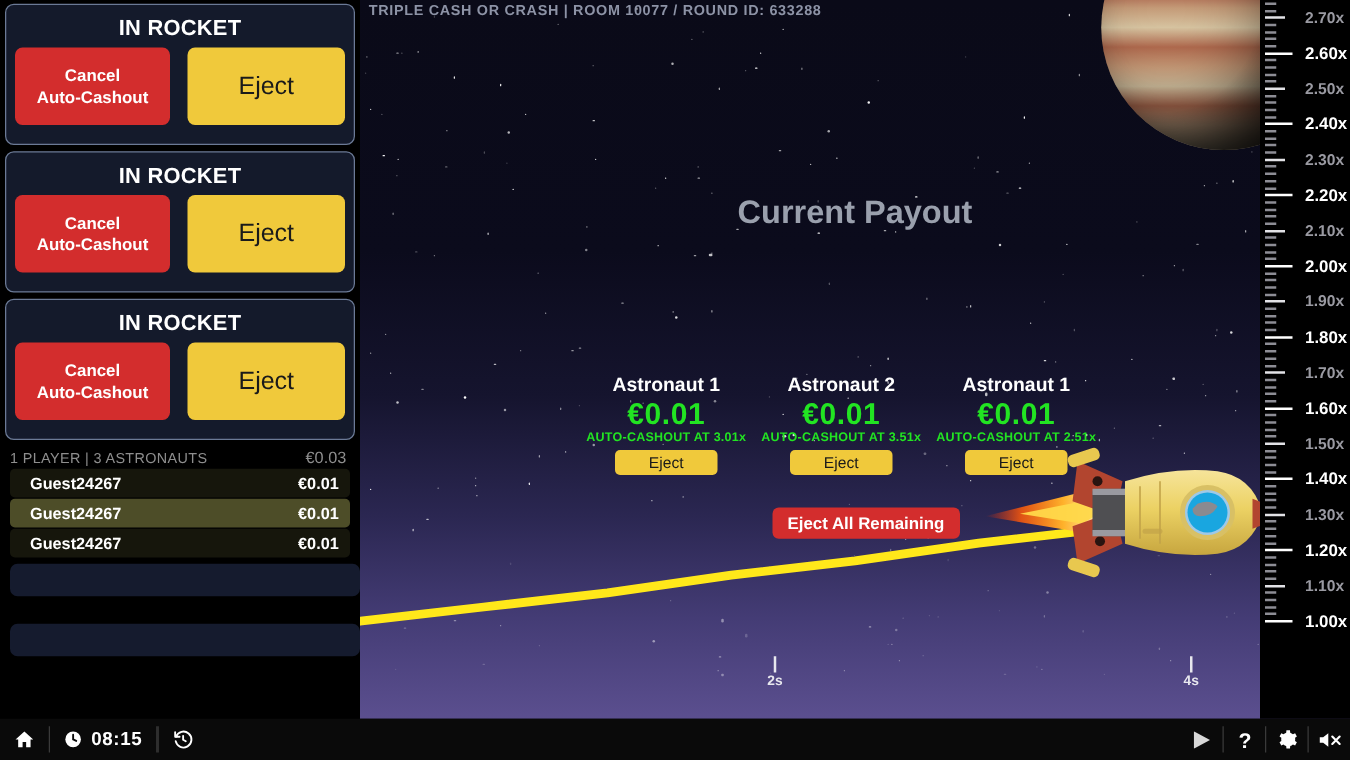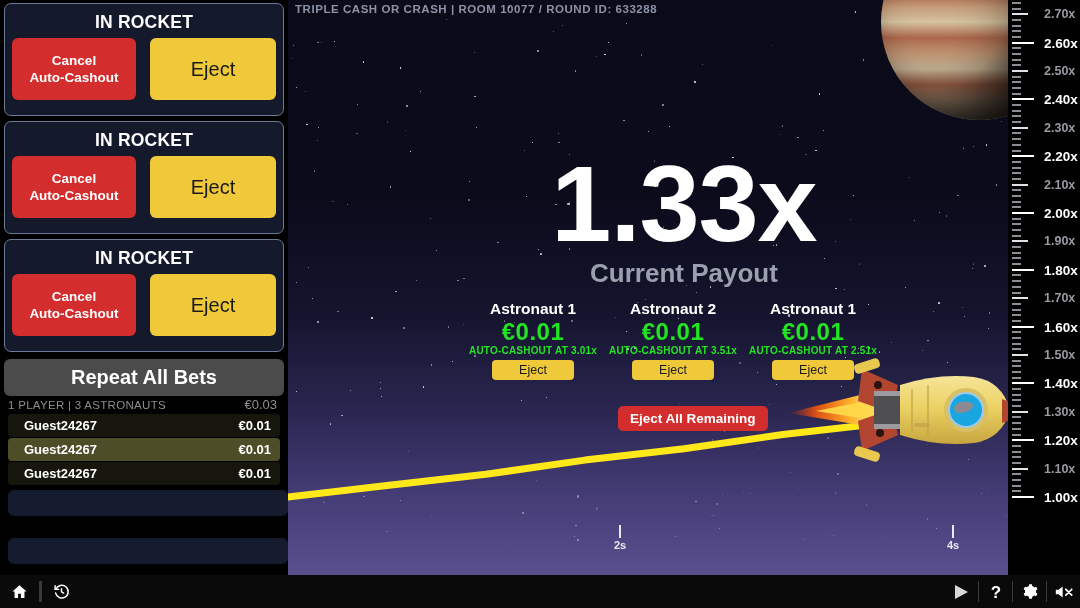--- a/index.html
+++ b/index.html
@@ -209,21 +209,20 @@
     </div>
 
     <div class="bet-panel">
       <div class="bet-status">IN ROCKET</div>
       <div class="bet-btn-row">
         <button class="btn-cancel">Cancel<br>Auto-Cashout</button>
         <button class="btn-eject-big">Eject</button>
       </div>
     </div>
 
-    <button id="repeat-all">Repeat All Bets</button>
 
 
     <div id="players-row">
       <span class="left">1 PLAYER | 3 ASTRONAUTS</span>
       <span class="right">€0.03</span>
     </div>
 
     <div class="bet-row">
       <span class="name">Guest24267</span>
       <span class="amt">€0.01</span>
@@ -557,21 +556,20 @@
       <circle cx="178" cy="55" r="20" fill="#9ec9e8"></circle>
       <circle cx="178" cy="55" r="16" fill="#19a6e0"></circle>
       <path d="M170 48 q10 -4 16 2 q-4 8 -14 8 q-6 0 -6 -6 z" fill="#8a8a90"></path>
       <circle cx="178" cy="55" r="20" fill="none" stroke="#d8c065" stroke-width="4"></circle>
 
       <path d="M124 34 L124 76 M140 30 L140 80" stroke="#c2a349" stroke-width="1.6" fill="none" opacity=".8"></path>
       <rect x="126" y="68" width="16" height="4" rx="2" fill="#c2a349" opacity=".7"></rect>
     </svg>
 
     <div id="multiplier-wrap">
-      <div id="multiplier">1.33x</div>
       <div id="payout-label">Current Payout</div>
     </div>
 
     <div id="astronauts">
       <div class="astro">
         <div class="astro-name">Astronaut 1</div>
         <div class="astro-amt">€0.01</div>
         <div class="astro-auto">AUTO-CASHOUT AT 3.01x</div>
         <button class="astro-eject">Eject</button>
       </div>
@@ -890,20 +888,29 @@
 
   <div id="bottombar">
     <div class="bb-item">
       <span class="bb-icon">
         <svg width="17" height="17" viewBox="0 0 24 24" fill="#fff">
             <path d="M12 3 L22 12 h-3 v9 h-5 v-6 h-4 v6 H5 v-9 H2 Z"></path>
           </svg>
       </span>
     </div>
     <div class="bb-sep"></div>
+    <div class="bb-item">
+      <span class="bb-icon">
+        <svg width="15" height="15" viewBox="0 0 24 24">
+            <circle cx="12" cy="12" r="10" fill="#fff"></circle>
+            <path d="M12 6 v6 l4 2" stroke="#0a0a0a" stroke-width="2.4" fill="none" stroke-linecap="round"></path>
+          </svg>
+      </span>
+      <span id="bb-clock-text">08:15</span>
+    </div>
     <div class="bb-sep"></div>
     <div class="bb-sep"></div>
     <div class="bb-item">
       <span class="bb-icon">
         <svg width="17" height="17" viewBox="0 0 24 24" fill="none" stroke="#fff" stroke-width="2.1">
           <path d="M4 9 a9 9 0 1 1 -0.4 5" stroke-linecap="round"></path>
           <path d="M3 4 v5 h5" stroke-linecap="round" stroke-linejoin="round"></path>
           <path d="M12 8 v4.4 l3 1.8" stroke-linecap="round"></path>
         </svg>
       </span>

